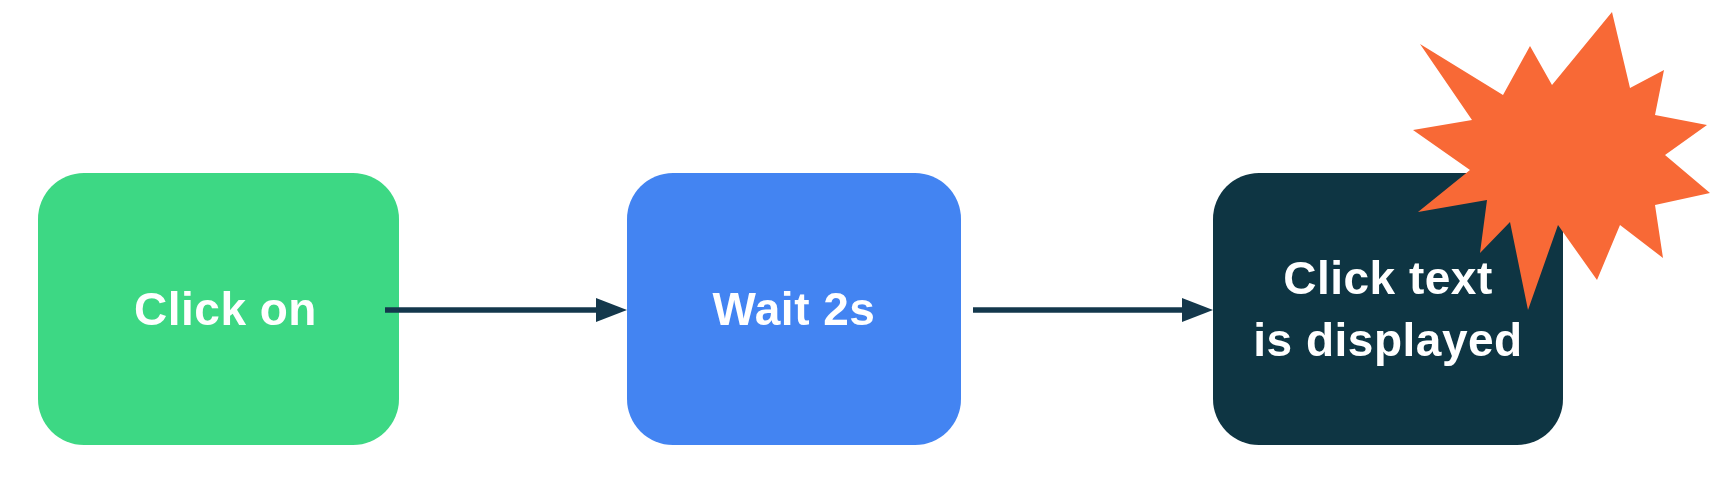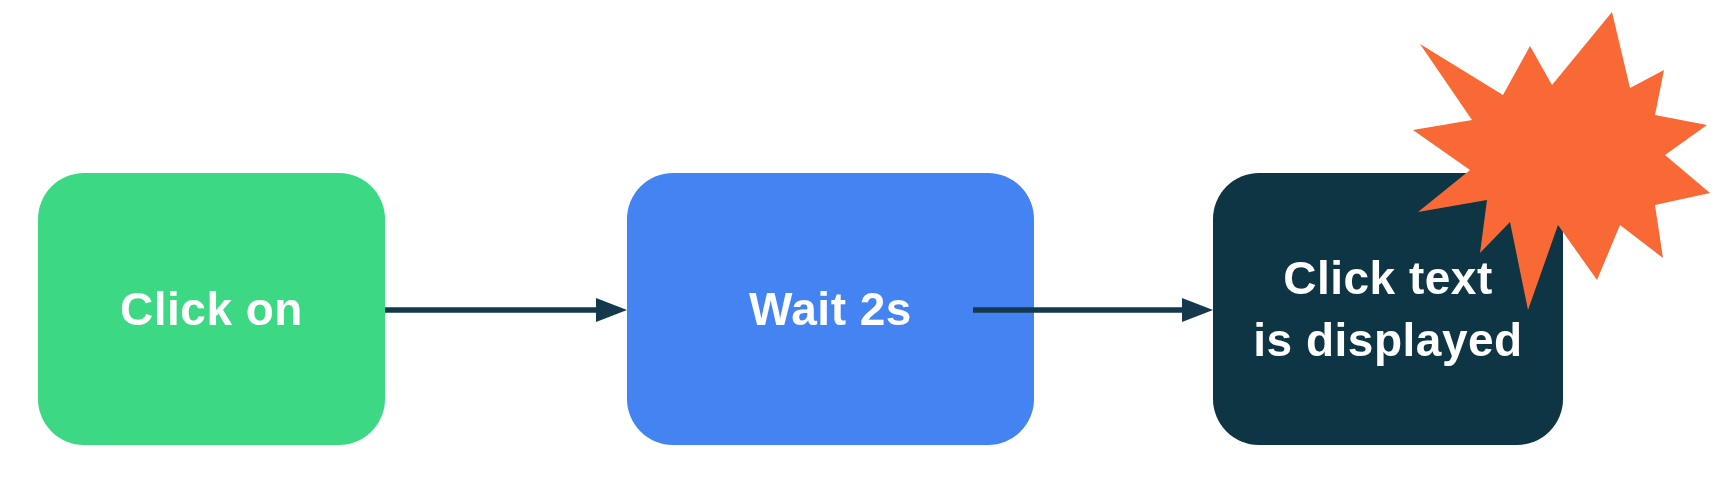--- a/index.html
+++ b/index.html
@@ -19,22 +19,22 @@
   .node {
     position: absolute;
     top: 173px;
     height: 272px;
     border-radius: 46px;
     display: flex;
     align-items: center;
     justify-content: center;
     z-index: 1;
   }
-  .node-1 { left: 38px;   width: 347px; background: var(--step1-fill, #3DD884); }
-  .node-2 { left: 627px;  width: 407px; background: var(--step2-fill, #4384F2); justify-content: center; }
+  .node-1 { left: 38px;   width: 347px; background: var(--step1-fill, #3DD884); padding-left: 14px; }
+  .node-2 { left: 627px;  width: 334px; background: var(--step2-fill, #4384F2); justify-content: center; }
   .node-3 { left: 1213px; width: 350px; background: var(--step3-fill, #0E3543); }
   .node-label {
     color: var(--label-text, #FFFFFF);
     font-size: 46px;
     line-height: 62px;
     font-weight: 700;
     text-align: center;
     letter-spacing: 0.5px;
   }
   .node-label .line { display: block; }

